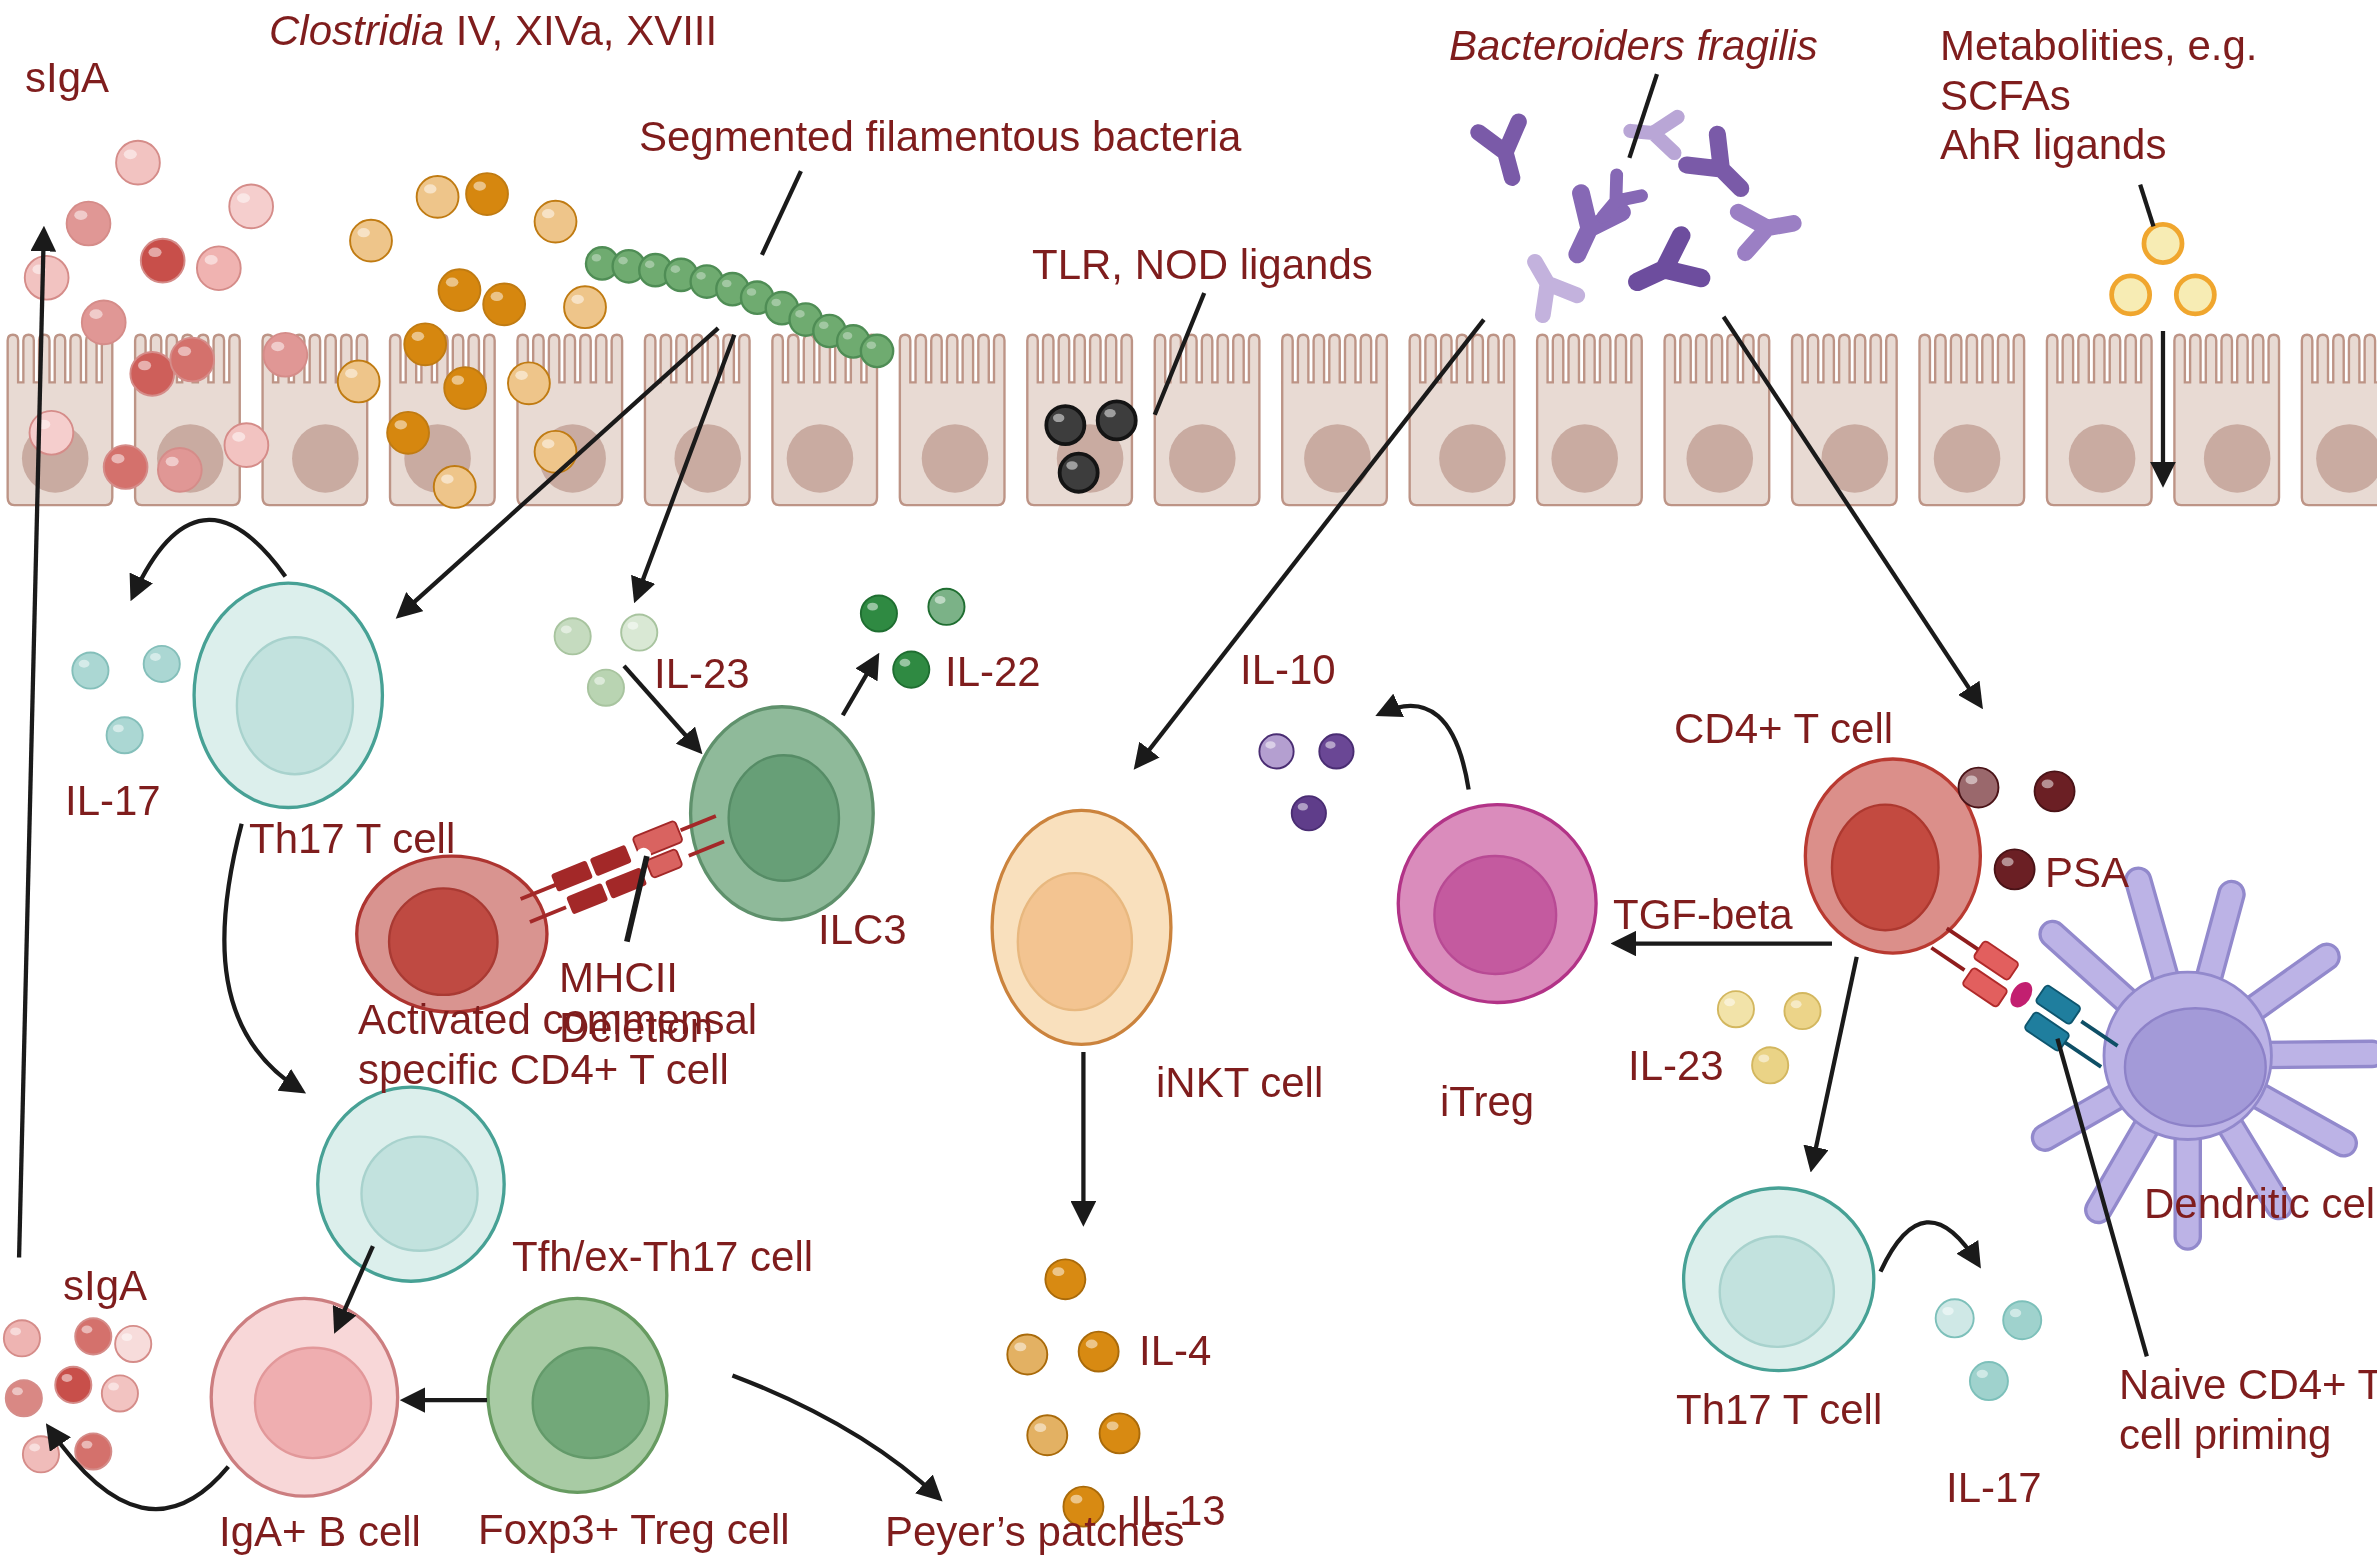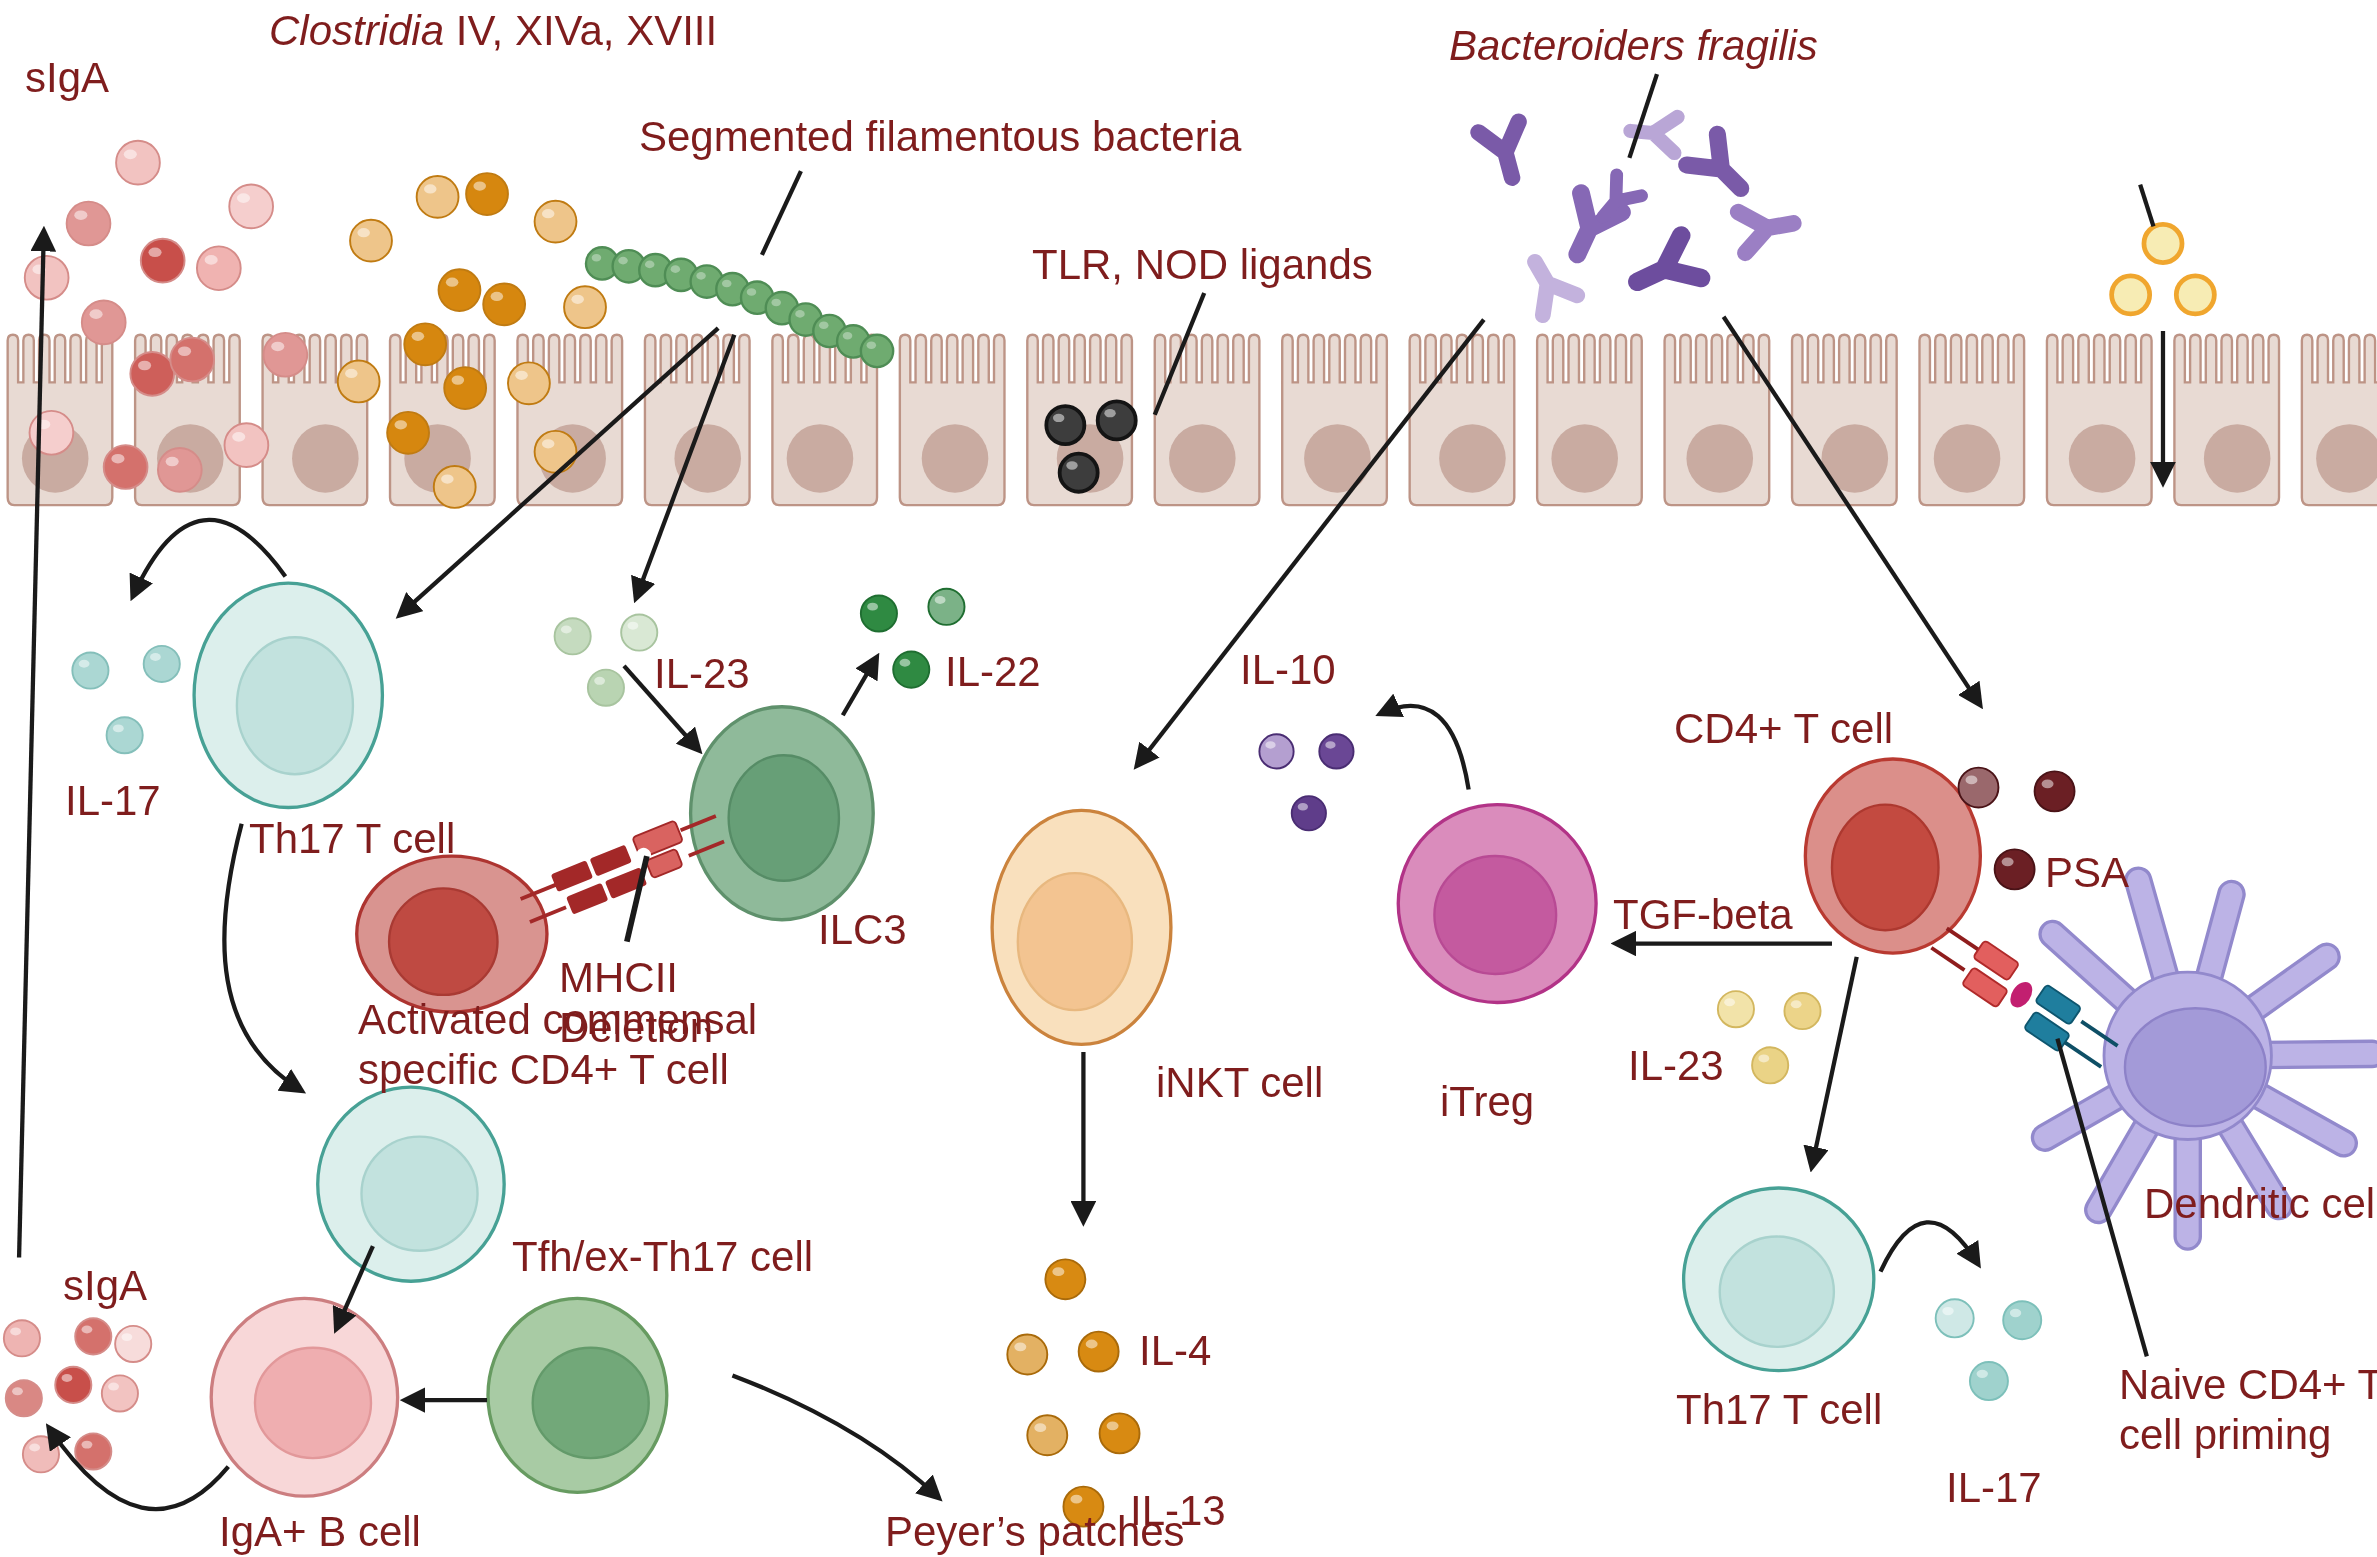--- a/index.html
+++ b/index.html
@@ -373,40 +373,46 @@
   <div class="lbl" style="left:25px;top:53px">sIgA</div>
 
   <div class="lbl" style="left:269px;top:5.7px">
     <div><span class="it">Clostridia</span><span> IV, XIVa, XVIII</span></div>
   </div>
 
   <div class="lbl" style="left:1032px;top:240px">TLR, NOD ligands</div>
   <div class="lbl" style="left:639px;top:112px">Segmented filamentous bacteria</div>
   <div class="lbl it" style="left:1449px;top:21px">Bacteroiders fragilis</div>
 
+  <div class="lbl" style="left:1940px;top:21px">
+    <div>Metabolities, e.g.</div>
+    <div>SCFAs</div>
+    <div>AhR ligands</div>
+  </div>
 
   <div class="lbl" style="left:65px;top:776px">IL-17</div>
   <div class="lbl" style="left:249px;top:814px">Th17 T cell</div>
   <div class="lbl" style="left:654px;top:649px">IL-23</div>
   <div class="lbl" style="left:945px;top:647px">IL-22</div>
   <div class="lbl" style="left:818px;top:905px">ILC3</div>
 
   <div class="lbl" style="left:559px;top:953px">
     <div>MHCII</div>
     <div>Deletion</div>
   </div>
 
   <div class="lbl" style="left:358px;top:995px">
     <div>Activated commensal</div>
     <div>specific CD4+ T cell</div>
   </div>
 
   <div class="lbl" style="left:512px;top:1232px">Tfh/ex-Th17 cell</div>
   <div class="lbl" style="left:63px;top:1261px">sIgA</div>
   <div class="lbl" style="left:219px;top:1507px">IgA+ B cell</div>
+  <div class="lbl" style="left:478px;top:1505px">Foxp3+ Treg cell</div>
   <div class="lbl" style="left:885px;top:1507px">Peyer’s patches</div>
   <div class="lbl" style="left:1156px;top:1058px">iNKT cell</div>
   <div class="lbl" style="left:1139px;top:1326px">IL-4</div>
   <div class="lbl" style="left:1130px;top:1486px">IL-13</div>
   <div class="lbl" style="left:1240px;top:645px">IL-10</div>
   <div class="lbl" style="left:1440px;top:1077px">iTreg</div>
   <div class="lbl" style="left:1613px;top:890px">TGF-beta</div>
   <div class="lbl" style="left:1674px;top:704px">CD4+ T cell</div>
   <div class="lbl" style="left:2045px;top:848px">PSA</div>
   <div class="lbl" style="left:2144px;top:1179px">Dendritic cell</div>

